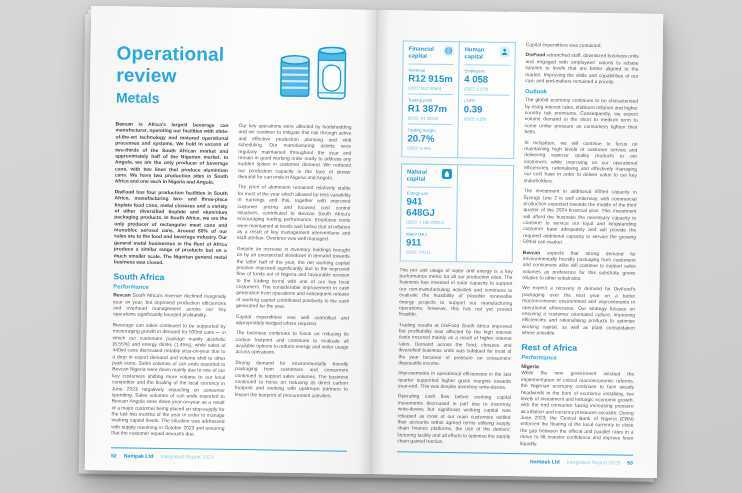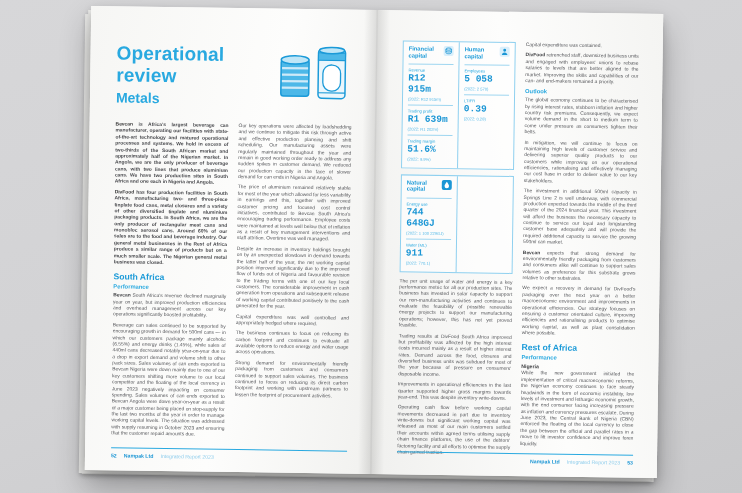--- a/index.html
+++ b/index.html
@@ -42,21 +42,21 @@
   .cap-head{display:flex;justify-content:space-between;align-items:flex-start;gap:3px;
     padding-bottom:3px;border-bottom:1px solid #9fd6f0;min-height:15px;}
   .cap-title{font-size:5.8px;font-weight:bold;color:#1b9ad8;line-height:1.15;}
   .icon{flex:0 0 auto;width:10px;height:10px;border-radius:2px;background:#d9effb;
     display:flex;align-items:center;justify-content:center;}
   .icon.solid{background:#1b96d5;}
   .metric{padding:3px 0 3px;}
   .metric + .metric{border-top:1px solid #9fd6f0;}
   .m-label{font-size:4.2px;color:#29a9e0;line-height:1.2;}
   .m-label.long{font-weight:bold;color:#1b9ad8;}
-  .m-value{font-size:9.5px;font-weight:bold;color:#1b96d5;line-height:1.15;margin-top:1px;font-family:Liberation Mono, monospace;}
+  .m-value{font-size:9.5px;font-weight:bold;color:#1b96d5;line-height:1.15;margin-top:1px;}
   .m-prior{font-size:4.1px;color:#56bae8;margin-top:1px;}
   .scope-row{display:flex;gap:3px;align-items:flex-start;}
 
   
   .pfoot{position:absolute;left:26px;right:24px;bottom:12px;}
   .frule{height:1.5px;background:#29a9e0;margin-bottom:4px;}
   .frow{display:flex;gap:7px;font-size:5.2px;align-items:baseline;}
   .frow.right{justify-content:flex-end;}
   .fnum{font-weight:bold;color:#1b96d5;}
   .fbrand{font-weight:bold;color:#1b96d5;}
@@ -141,42 +141,42 @@
                       </svg>
                   </span>
                 </div>
                 <div class="metric">
                   <div class="m-label">Revenue</div>
                   <div class="m-value">R12 915m</div>
                   <div class="m-prior">(2022: R12 915m)</div>
                 </div>
                 <div class="metric">
                   <div class="m-label">Trading profit</div>
-                  <div class="m-value">R1 639m</div>
+                  <div class="m-value">R1 387m</div>
                   <div class="m-prior">(2022: R1 202m)</div>
                 </div>
                 <div class="metric">
                   <div class="m-label">Trading margin</div>
-                  <div class="m-value">51.6%</div>
+                  <div class="m-value">20.7%</div>
                   <div class="m-prior">(2022: 9.9%)</div>
                 </div>
               </div>
               <div class="ccol divided">
                 <div class="cap-head">
                   <span class="cap-title">Human capital</span>
                   <span class="icon">
                     <svg width="8" height="8" viewBox="0 0 10 10">
                         <circle cx="5" cy="3" r="1.8" fill="#1b96d5"></circle>
                         <path d="M1.5 9c.4-2.2 1.8-3.2 3.5-3.2S8.1 6.8 8.5 9Z" fill="#1b96d5"></path>
                       </svg>
                   </span>
                 </div>
                 <div class="metric">
                   <div class="m-label">Employees</div>
-                  <div class="m-value">5 058</div>
+                  <div class="m-value">4 058</div>
                   <div class="m-prior">(2022: 2 570)</div>
                 </div>
                 <div class="metric">
                   <div class="m-label">LTIFR</div>
                   <div class="m-value">0.39</div>
                   <div class="m-prior">(2022: 0.28)</div>
                 </div>
               </div>
             </div>
 
@@ -185,21 +185,21 @@
                 <div class="cap-head">
                   <span class="cap-title">Natural capital</span>
                   <span class="icon solid">
                     <svg width="8" height="8" viewBox="0 0 10 10">
                         <path d="M5 .8C3.4 3.2 2.2 4.6 2.2 6.2a2.8 2.8 0 0 0 5.6 0C7.8 4.6 6.6 3.2 5 .8Z" fill="#ffffff"></path>
                       </svg>
                   </span>
                 </div>
                 <div class="metric">
                   <div class="m-label">Energy use</div>
-                  <div class="m-value">744 648GJ</div>
+                  <div class="m-value">941 648GJ</div>
                   <div class="m-prior">(2022: 1 100 229GJ)</div>
                 </div>
                 <div class="metric">
                   <div class="m-label">Water (ML)</div>
                   <div class="m-value">911</div>
                   <div class="m-prior">(2022: 770.1)</div>
                 </div>
               </div>
               <div class="ccol divided">
               </div>

